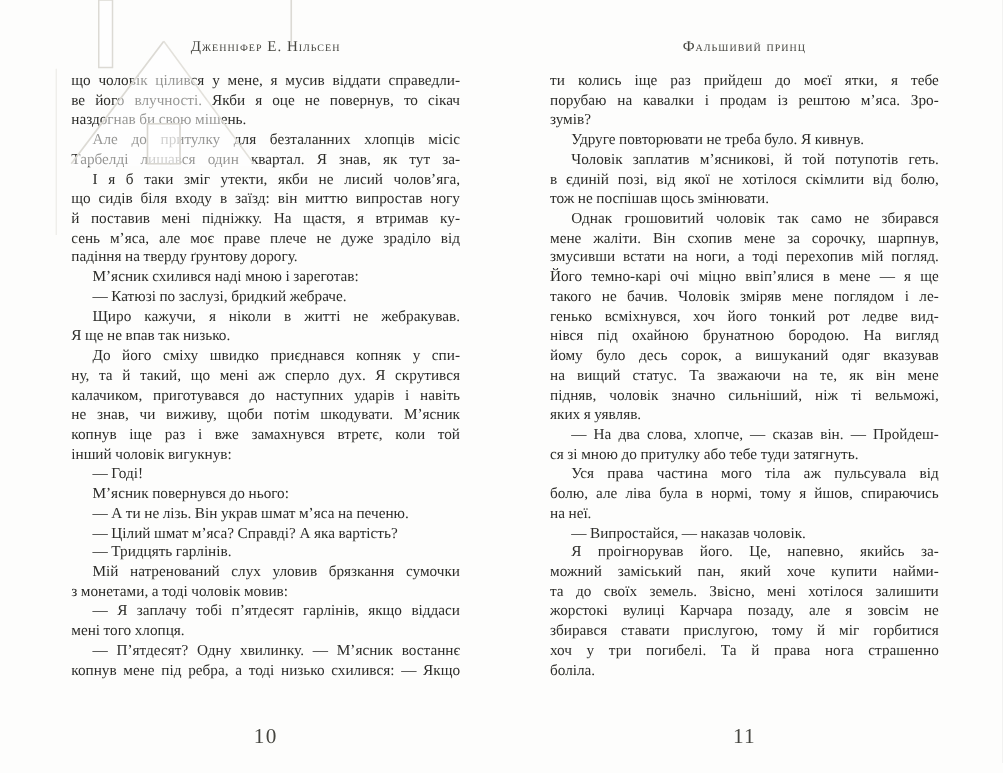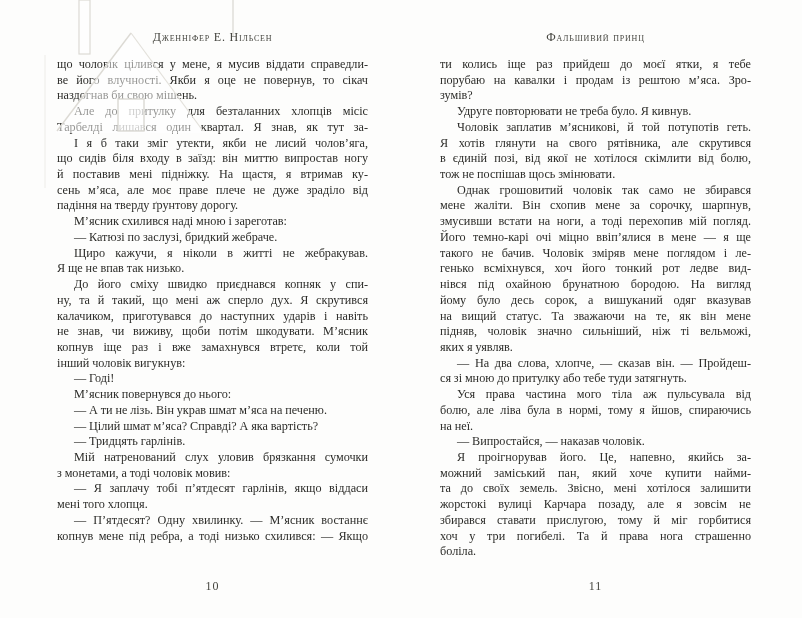--- a/index.html
+++ b/index.html
@@ -41,21 +41,21 @@
     text-align:justify;
     text-align-last:justify;
     overflow:hidden;
     white-space:normal;
   }
   .ln.first{text-indent:17px;}
   .ln.last{text-align-last:left;}
   .page-number{
     position:absolute;top:579px;left:0;right:0;
     text-align:center;
-    font-size:12px;
+    font-size:17px;
     letter-spacing:1px;
     color:var(--muted);
   }
   .watermark{
     position:absolute;left:0;top:0;
     pointer-events:none;
     z-index:5;
   }
 </style>
 </head>
@@ -102,21 +102,20 @@
   </div>
 
   <div class="page right">
     <div class="running-header">Фальшивий принц</div>
     <div class="text-block">
         <div class="ln">ти колись іще раз прийдеш до моєї ятки, я тебе</div>
         <div class="ln">порубаю на кавалки і продам із рештою м’яса. Зро-</div>
         <div class="ln last">зумів?</div>
         <div class="ln first last">Удруге повторювати не треба було. Я кивнув.</div>
         <div class="ln first">Чоловік заплатив м’ясникові, й той потупотів геть.</div>
-        <div class="ln">Я хотів глянути на свого рятівника, але скрутився</div>
         <div class="ln">в єдиній позі, від якої не хотілося скімлити від болю,</div>
         <div class="ln last">тож не поспішав щось змінювати.</div>
         <div class="ln first">Однак грошовитий чоловік так само не збирався</div>
         <div class="ln">мене жаліти. Він схопив мене за сорочку, шарпнув,</div>
         <div class="ln">змусивши встати на ноги, а тоді перехопив мій погляд.</div>
         <div class="ln">Його темно-карі очі міцно ввіп’ялися в мене — я ще</div>
         <div class="ln">такого не бачив. Чоловік зміряв мене поглядом і ле-</div>
         <div class="ln">генько всміхнувся, хоч його тонкий рот ледве вид-</div>
         <div class="ln">нівся під охайною брунатною бородою. На вигляд</div>
         <div class="ln">йому було десь сорок, а вишуканий одяг вказував</div>

